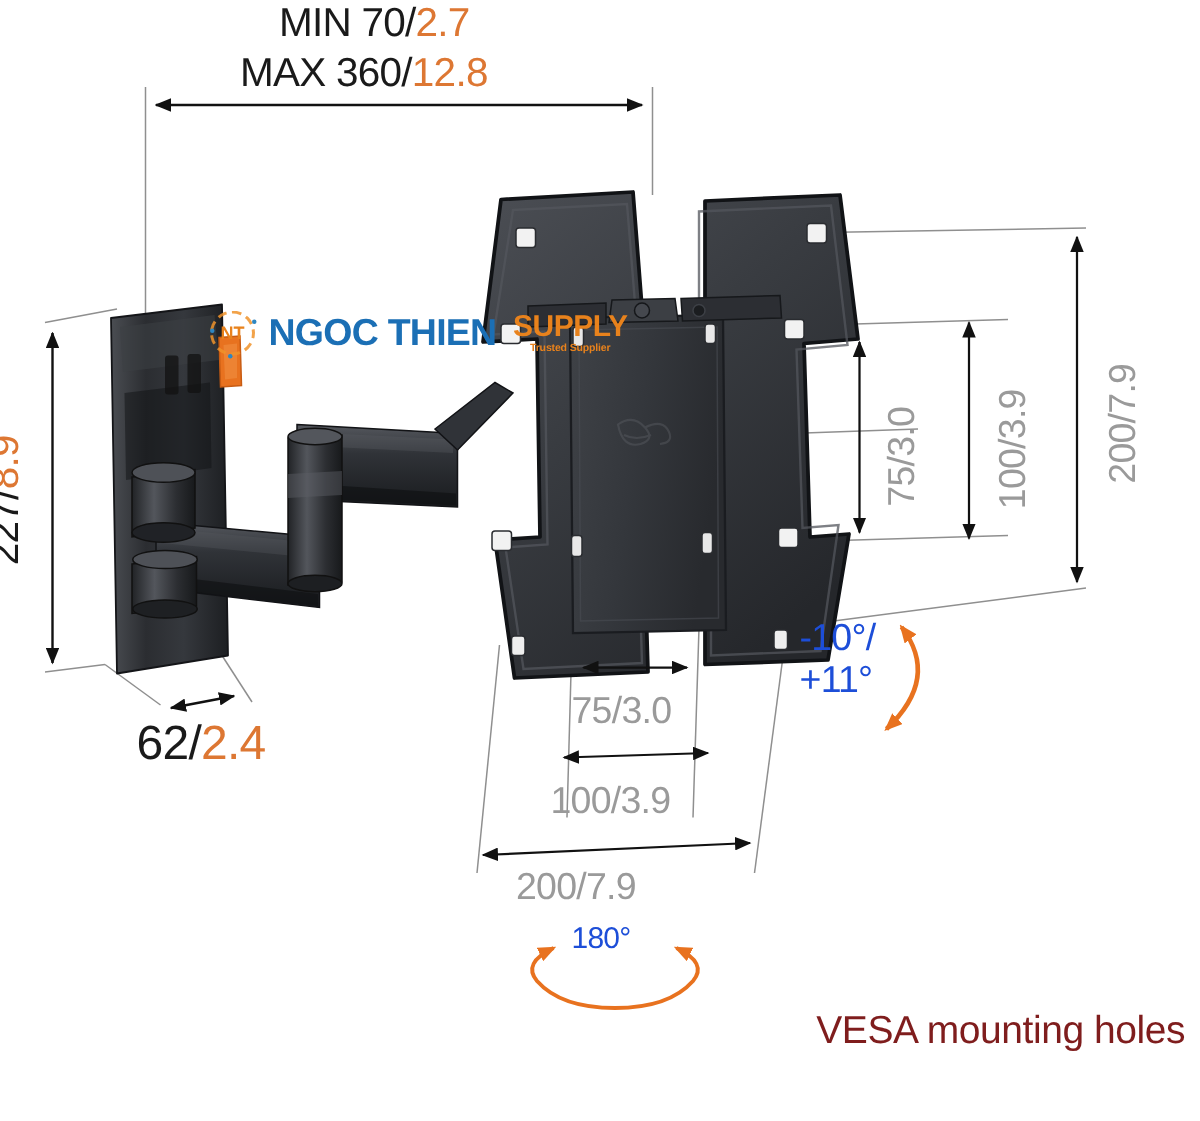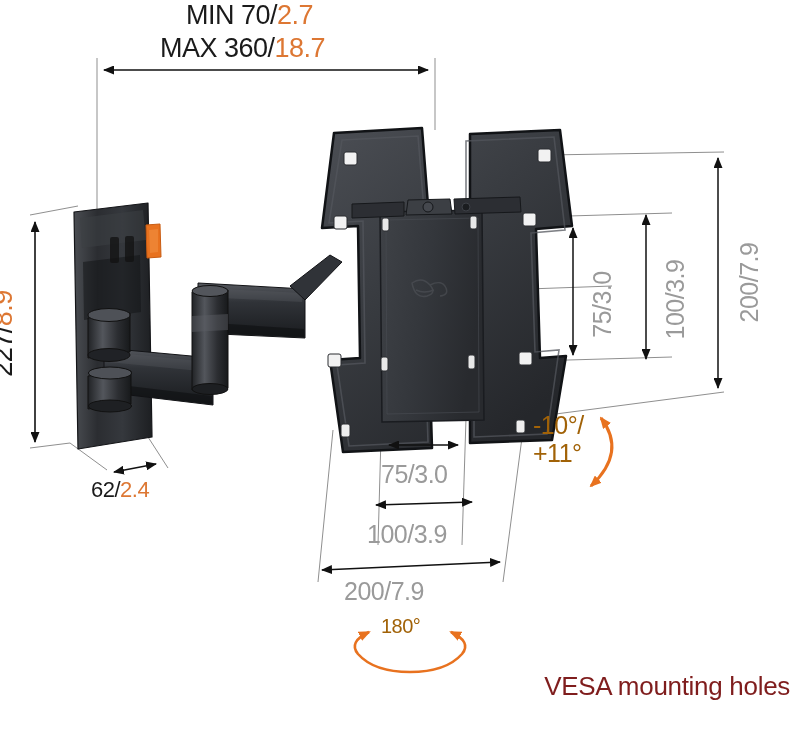--- a/index.html
+++ b/index.html
@@ -20,21 +20,21 @@
   .dim-text {
     position: absolute;
     white-space: nowrap;
     font-family: "Liberation Sans", sans-serif;
     font-weight: 400;
     letter-spacing: -0.5px;
   }
   .mm { color: #1a1a1a; }
   .inch { color: #dd7733; }
   .gray { color: #9a9a9a; }
-  .blk { color: #a16207; }
+  .blk { color: #1d4ed8; }
 
   svg.layer {
     position: absolute;
     left: 0;
     top: 0;
     width: 800px;
     height: 747px;
     pointer-events: none;
   }
 
@@ -291,44 +291,58 @@
 
     <g fill="none" stroke="#e8721f" stroke-width="2.6">
       <path d="M369,632 q-21,10 -11,22 q16,18 52,18 q36,0 52,-18 q10,-12 -11,-22" marker-start="url(#ah-o-start)" marker-end="url(#ah-o)"></path>
     </g>
   </svg>
 
   <div class="dim-text" style="left:186px; top:0px; font-size:27px;">
     <span class="mm">MIN 70/</span><span class="inch">2.7</span>
   </div>
   <div class="dim-text" style="left:160px; top:33px; font-size:27px;">
-    <span class="mm">MAX 360/</span><span class="inch">18.7</span>
+    <span class="mm">MAX 360/</span><span class="inch">12.8</span>
   </div>
 
   <div class="dim-text" style="left:-40px; top:318px; font-size:27px; transform:rotate(-90deg); transform-origin:center;">
     <span class="mm">227/</span><span class="inch">8.9</span>
   </div>
 
-  <div class="dim-text" style="left:91px; top:477px; font-size:22px;">
+  <div class="dim-text" style="left:91px; top:477px; font-size:32px;">
     <span class="mm">62/</span><span class="inch">2.4</span>
   </div>
 
   <div class="dim-text gray" style="left:547px; top:290px; font-size:25px; transform:rotate(-90deg); transform-origin:center; width:110px; text-align:center;">75/3.0</div>
   <div class="dim-text gray" style="left:613px; top:285px; font-size:25px; transform:rotate(-90deg); transform-origin:center; width:125px; text-align:center;">100/3.9</div>
   <div class="dim-text gray" style="left:684px; top:268px; font-size:25px; transform:rotate(-90deg); transform-origin:center; width:130px; text-align:center;">200/7.9</div>
 
   <div class="dim-text gray" style="left:381px; top:460px; font-size:25px;">75/3.0</div>
   <div class="dim-text gray" style="left:367px; top:520px; font-size:25px;">100/3.9</div>
   <div class="dim-text gray" style="left:344px; top:577px; font-size:25px;">200/7.9</div>
 
   <div class="dim-text blk" style="left:533px; top:412px; font-size:25px; line-height:1.1;">
     <div>-10°/</div>
     <div>+11°</div>
   </div>
 
   <div class="dim-text blk" style="left:381px; top:615px; font-size:20px;">180°</div>
 
+  <div id="watermark">
+    <div class="wm-badge">
+      <div class="ring"></div>
+      <div class="wm-dot" style="left:2px; top:14px;"></div>
+      <div class="wm-dot" style="right:1px; top:8px;"></div>
+      <div class="wm-dot" style="left:14px; bottom:0px;"></div>
+      <span class="nt">NT</span>
+    </div>
+    <span class="wm-main">NGOC THIEN</span>
+    <span class="wm-supply-wrap">
+      <span class="wm-supply">SUPPLY</span>
+      <span class="wm-sub">Trusted Supplier</span>
+    </span>
+  </div>
 
   <div id="caption">
     <div id="cap-vesa">VESA mounting holes</div>
   </div>
 
 </div>
 
 </body></html>

